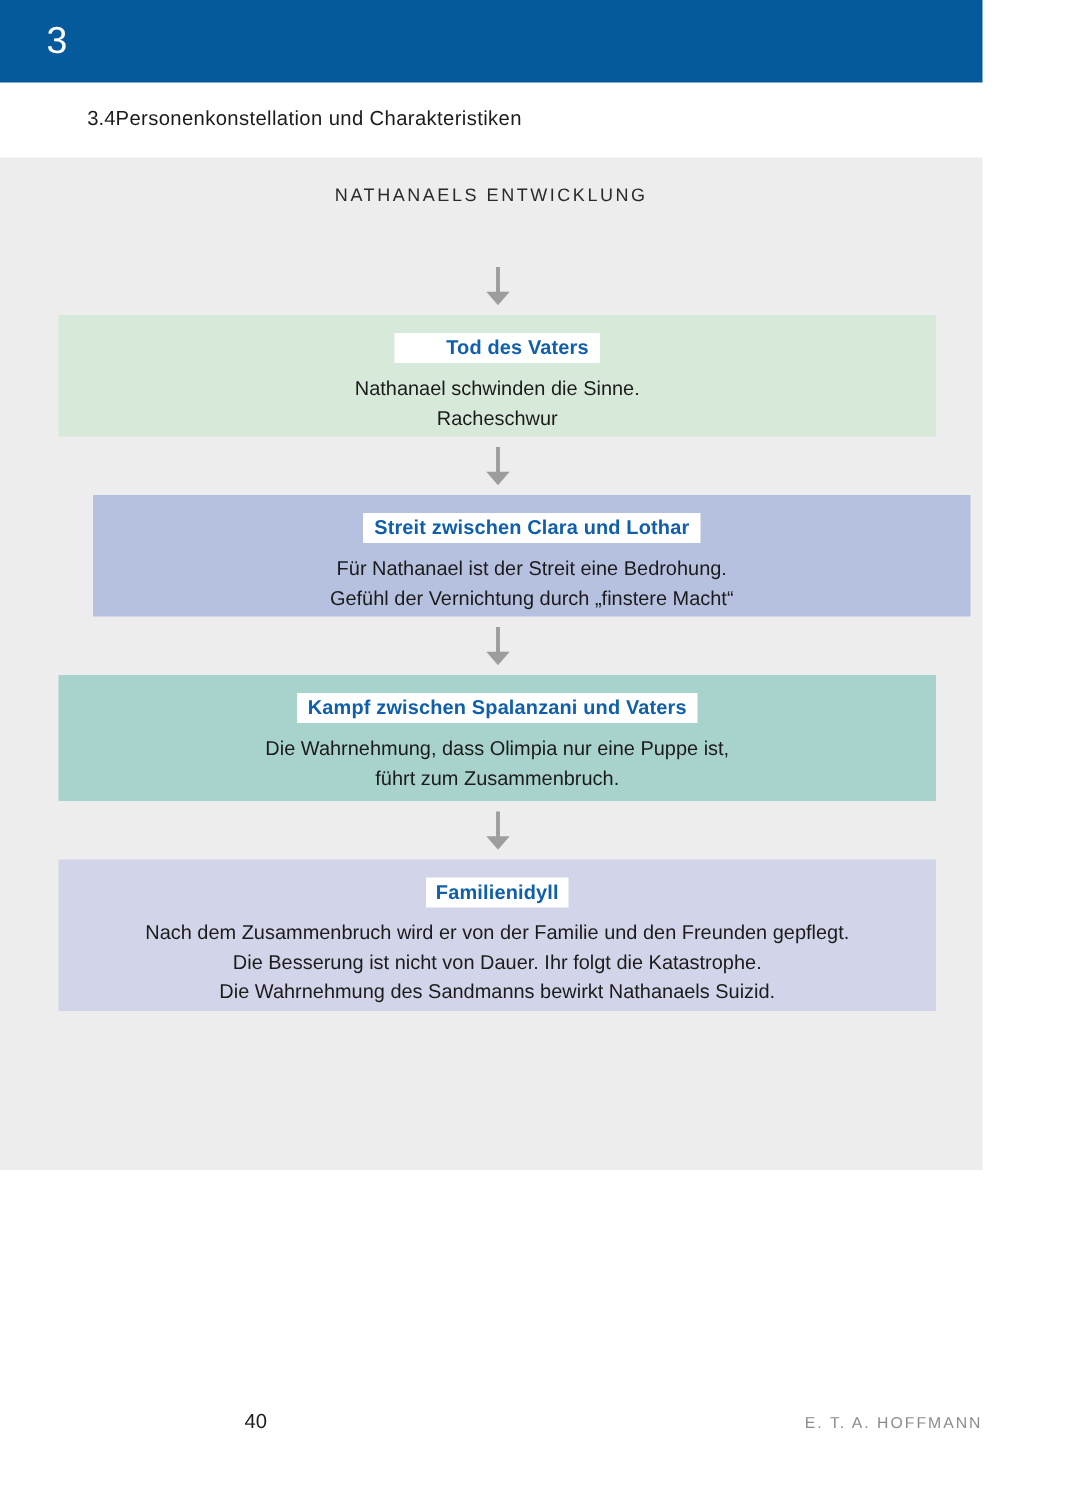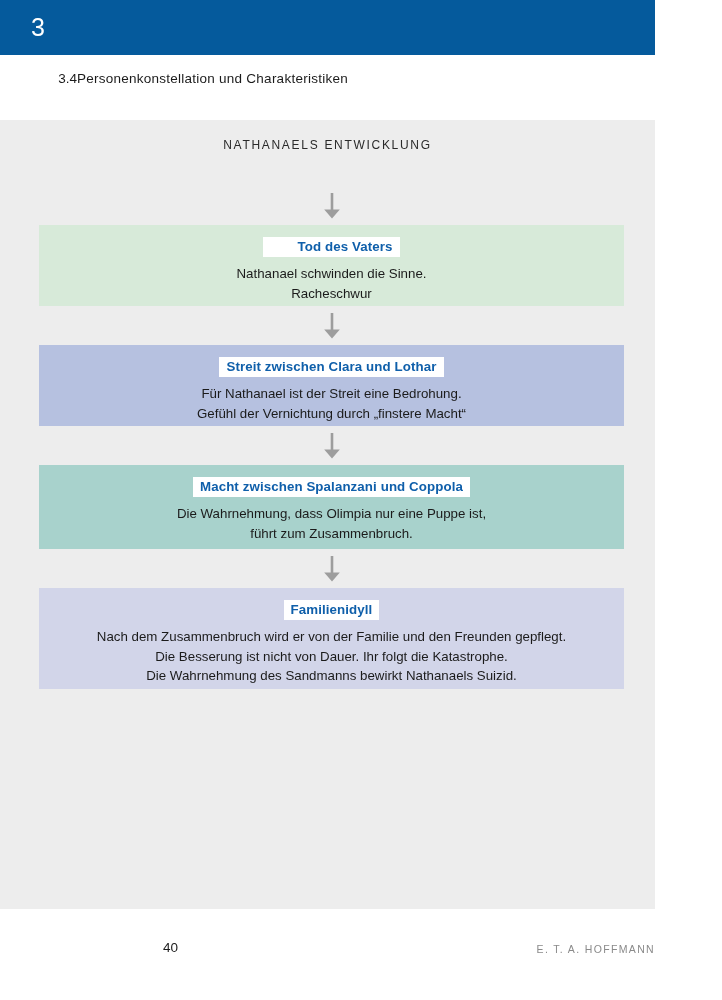--- a/index.html
+++ b/index.html
@@ -64,23 +64,23 @@
   }
   .section-title {
     font-size: 13.5px;
     letter-spacing: 0.25px;
   }
 
   
   .diagram-panel {
     position: absolute;
     left: 0;
-    top: 120px;
-    width: 655px;
-    height: 789px;
+    top: 105px;
+    width: 655px;
+    height: 675px;
     background: #ededed;
   }
   .diagram-heading {
     position: absolute;
     top: 18px;
     left: 0;
     width: 655px;
     text-align: center;
     font-size: 12px;
     letter-spacing: 1.7px;
@@ -199,38 +199,38 @@
 Racheschwur</div>
     </div>
 
     <div class="arrow">
       <svg width="22" height="28" viewBox="0 0 22 28">
         <path d="M11 1 L11 20" stroke="#9d9d9d" stroke-width="2.6" fill="none"></path>
         <path d="M3.2 17.5 L11 26.5 L18.8 17.5 Z" fill="#9d9d9d"></path>
       </svg>
     </div>
 
-    <div class="step s3" style="background: rgb(182, 193, 224);">
+    <div class="step s3" style="background: rgb(182, 193, 224); margin-left: 23px;">
       <span class="step-label-wrap">
         <span class="step-label" style="color: rgb(15, 95, 170);">Streit zwischen Clara und Lothar</span>
       </span>
       <div class="step-body">Für Nathanael ist der Streit eine Bedrohung.
 Gefühl der Vernichtung durch „finstere Macht“</div>
     </div>
 
     <div class="arrow">
       <svg width="22" height="28" viewBox="0 0 22 28">
         <path d="M11 1 L11 20" stroke="#9d9d9d" stroke-width="2.6" fill="none"></path>
         <path d="M3.2 17.5 L11 26.5 L18.8 17.5 Z" fill="#9d9d9d"></path>
       </svg>
     </div>
 
     <div class="step s4" style="background: rgb(168, 210, 204);">
       <span class="step-label-wrap">
-        <span class="step-label" style="color: rgb(15, 95, 170);">Macht zwischen Spalanzani und Coppola</span>
+        <span class="step-label" style="color: rgb(15, 95, 170);">Kampf zwischen Spalanzani und Vaters</span>
       </span>
       <div class="step-body">Die Wahrnehmung, dass Olimpia nur eine Puppe ist,
 führt zum Zusammenbruch.</div>
     </div>
 
     <div class="arrow">
       <svg width="22" height="28" viewBox="0 0 22 28">
         <path d="M11 1 L11 20" stroke="#9d9d9d" stroke-width="2.6" fill="none"></path>
         <path d="M3.2 17.5 L11 26.5 L18.8 17.5 Z" fill="#9d9d9d"></path>
       </svg>

